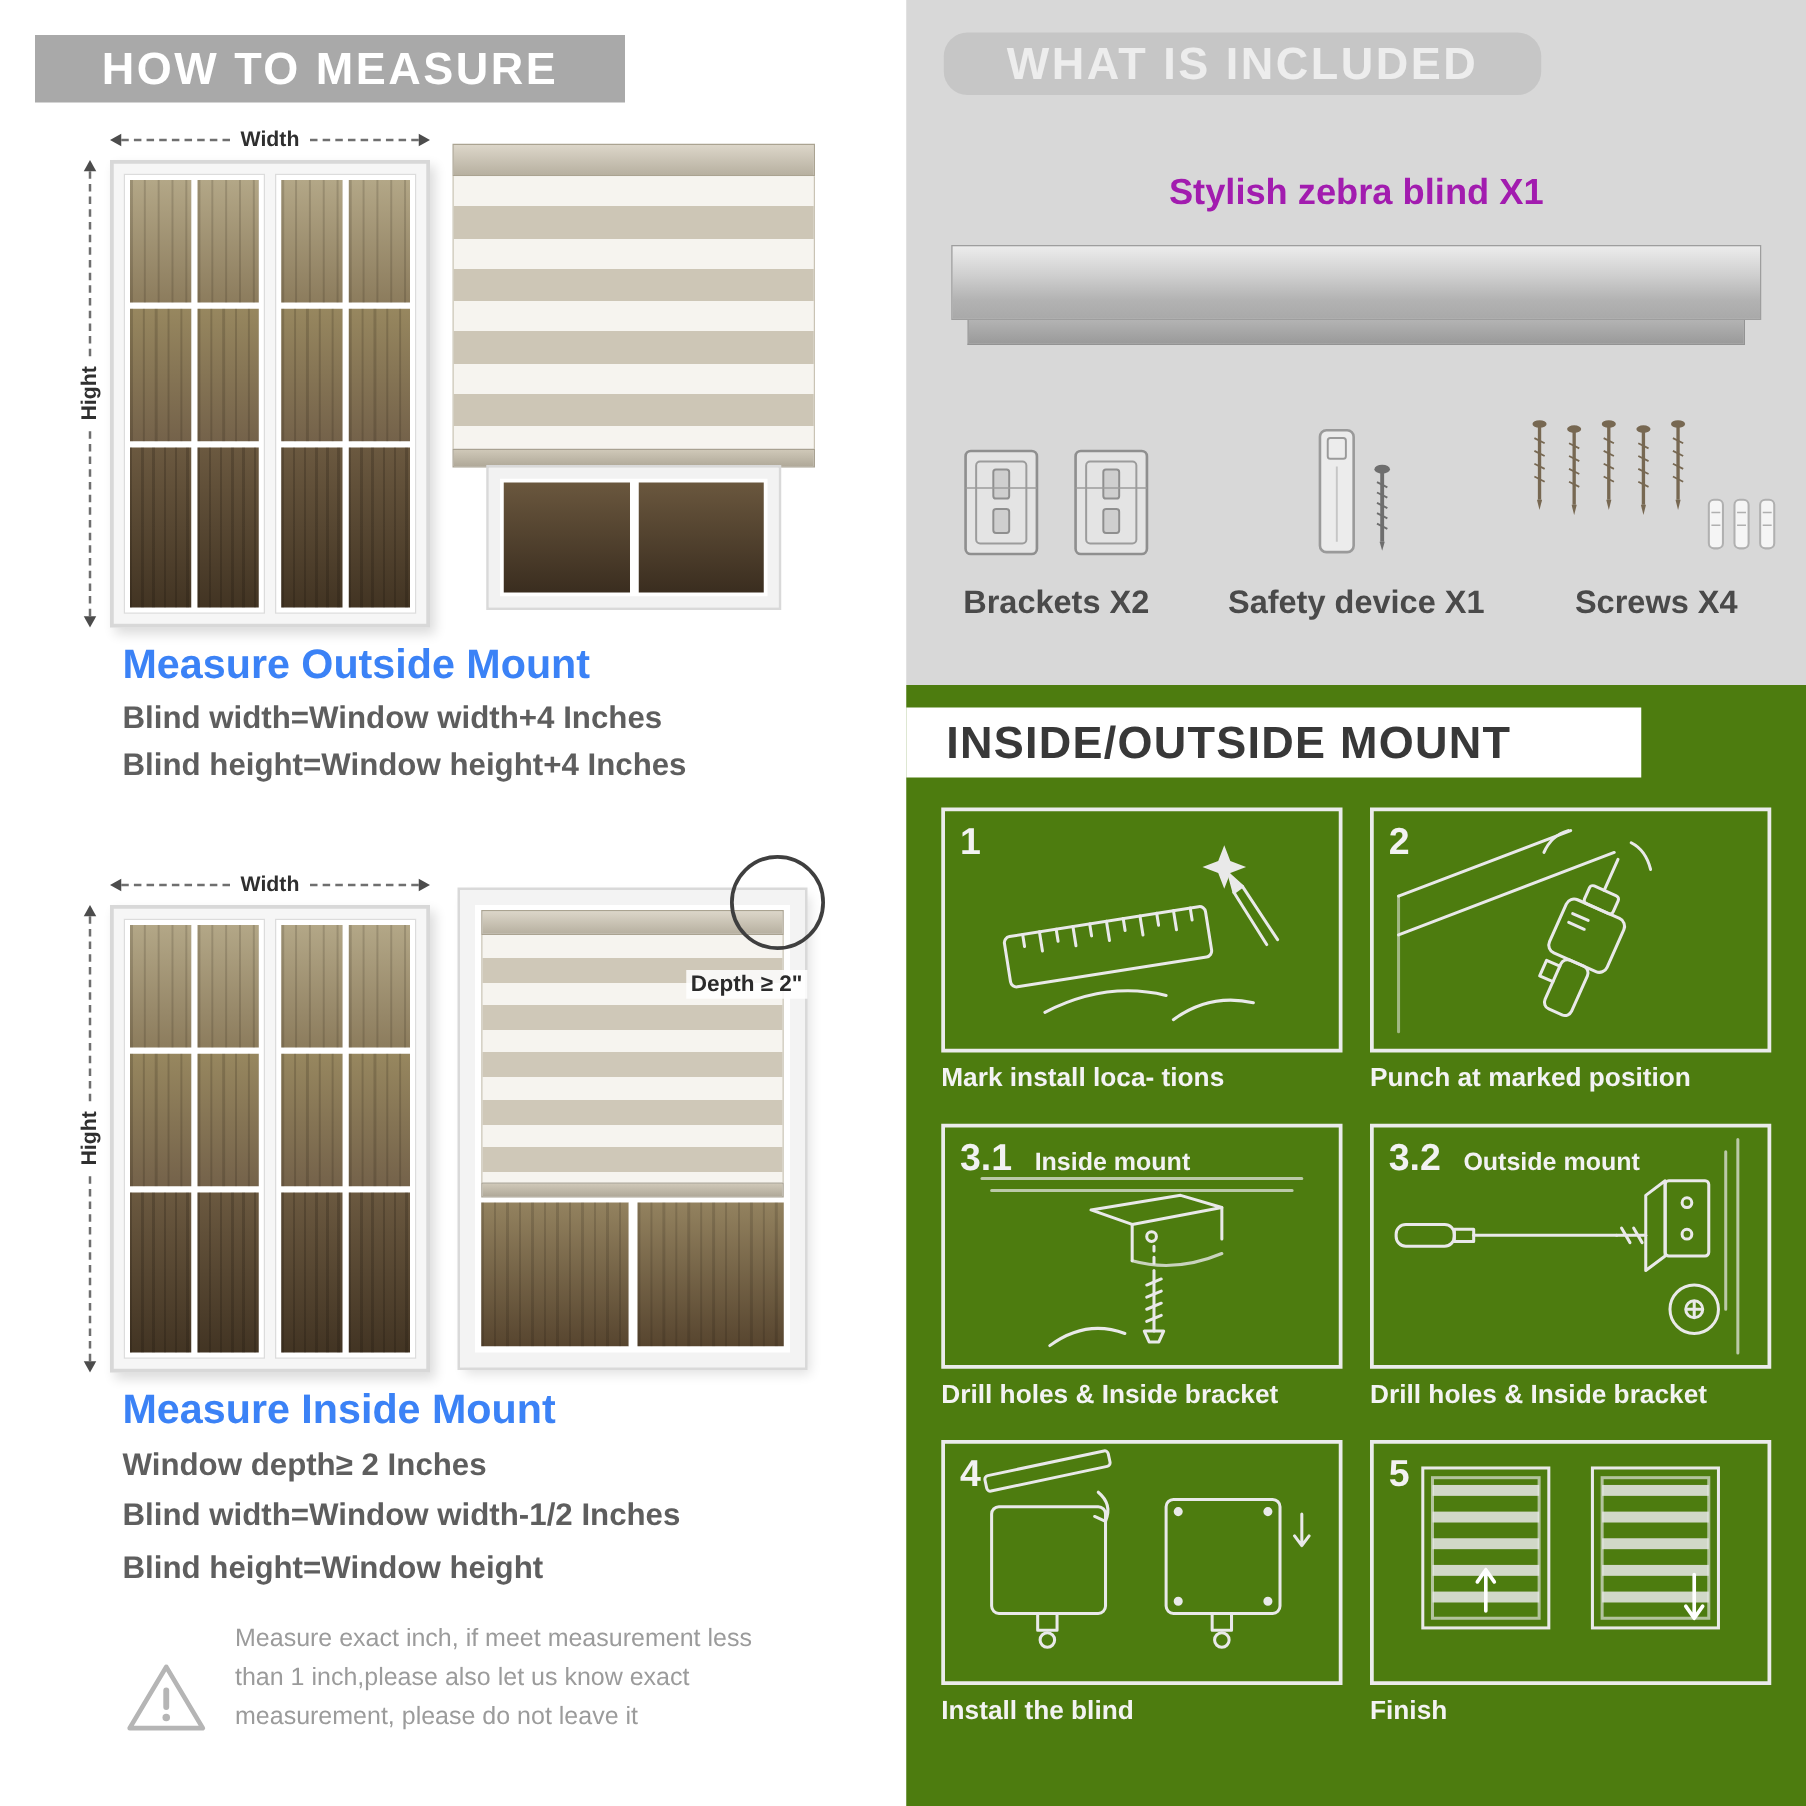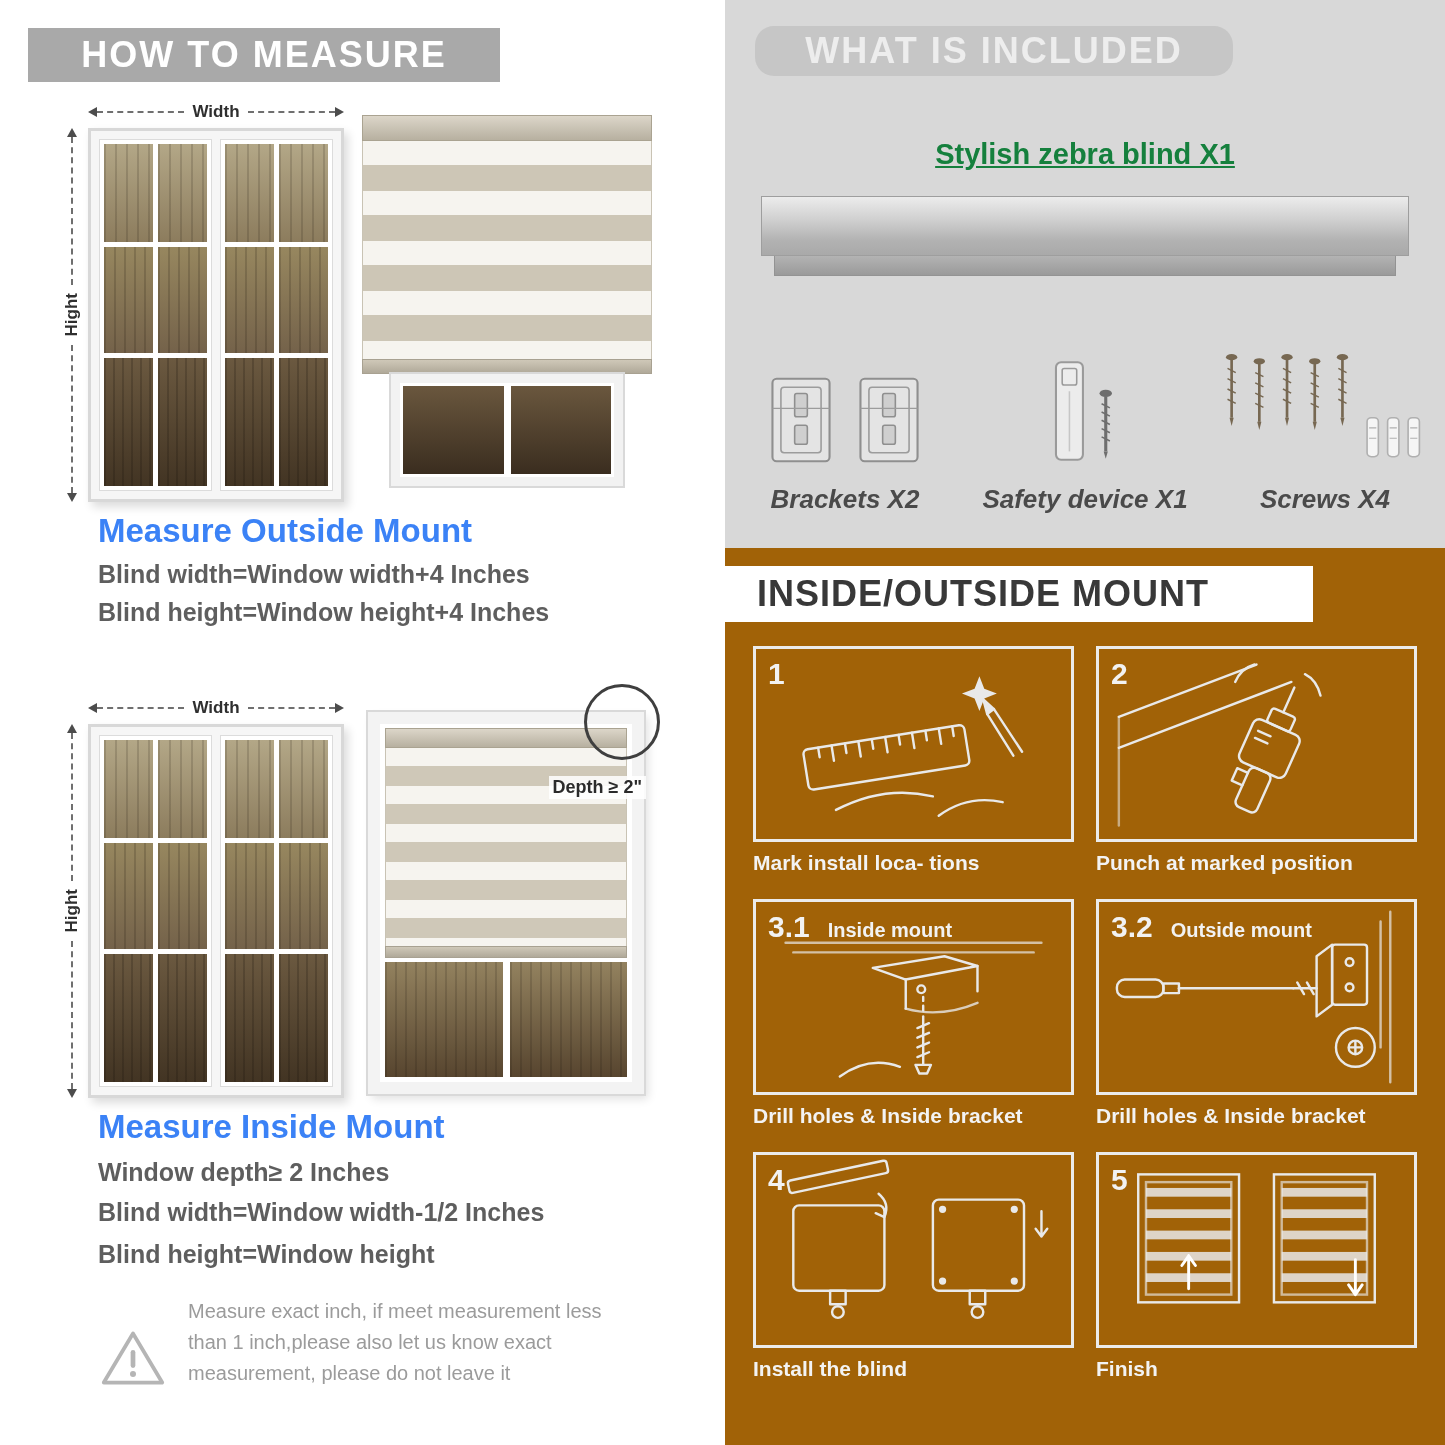--- a/index.html
+++ b/index.html
@@ -77,33 +77,33 @@
 
   .warning { position:absolute; left:100px; top:1296px; width:540px; display:flex; align-items:flex-end; }
   .warn-tri { flex:none; margin-top:14px; }
   .warn-text { margin:0 0 0 22px; width:450px; font-size:20px; line-height:1.55; color:#9b9b9b; }
 
   
   .right-top { position:absolute; left:725px; top:0; width:720px; height:548px; background:#d8d8d8; }
   .included-bar { left:30px; top:26px; width:478px; height:50px; background:#c6c6c6; color:#ededed;
                   font-size:36px; letter-spacing:2px; justify-content:center;border-radius:19px; }
   .product-label { position:absolute; top:138px; width:100%; text-align:center; font-size:29px;
-                   font-weight:bold; color:#15803d;text-decoration:underline; }
+                   font-weight:bold; color:#a21caf; }
   .headrail { position:absolute; left:36px; top:196px; width:648px; }
   .rail-top { height:60px; background:linear-gradient(180deg,#ececec 0%,#cfcfcf 40%,#b2b2b2 75%,#a9a9a9 100%);
               border:1px solid #9e9e9e; }
   .rail-lip { height:20px; width:calc(100% - 26px); margin:0 auto;
               background:linear-gradient(180deg,#b3b3b3,#9a9a9a); border:1px solid #939393; border-top:none; }
-  .components { position:absolute; left:0; top:336px; width:100%; display:flex;font-style:italic; }
+  .components { position:absolute; left:0; top:318px; width:100%; display:flex; }
   .comp { flex:1; display:flex; flex-direction:column; align-items:center; }
   .comp-art { height:132px; display:flex; align-items:flex-end; justify-content:center; gap:14px; }
   .comp-label { margin-top:16px; font-size:26px; font-weight:bold; color:#4a4a4a; }
 
   
-  .right-bottom { position:absolute; left:725px; top:548px; width:720px; height:897px; background:#a16207; }
+  .right-bottom { position:absolute; left:725px; top:548px; width:720px; height:897px; background:#4d7c0f; }
   .mount-bar { left:0; top:18px; width:588px; height:56px; background:#ffffff; color:#383838;
                font-size:36px; letter-spacing:1px; padding-left:32px; }
   .steps-grid { position:absolute; left:28px; top:98px; width:664px; display:grid;
                 grid-template-columns:1fr 1fr; column-gap:22px; row-gap:24px; }
   .panel { position:relative; height:196px; border:3px solid #ebebeb; }
   .panel-head { position:absolute; top:8px; left:12px; display:flex; align-items:baseline; z-index:2; color:#f2f2f2; }
   .pnum { font-size:30px; font-weight:bold; }
   .ptitle { font-size:20px; font-weight:bold; margin-left:18px; }
   .step-art { position:absolute; inset:0; width:100%; height:100%; }
   .caption { margin-top:9px; font-size:21px; font-weight:bold; color:#f3f3f3; }

